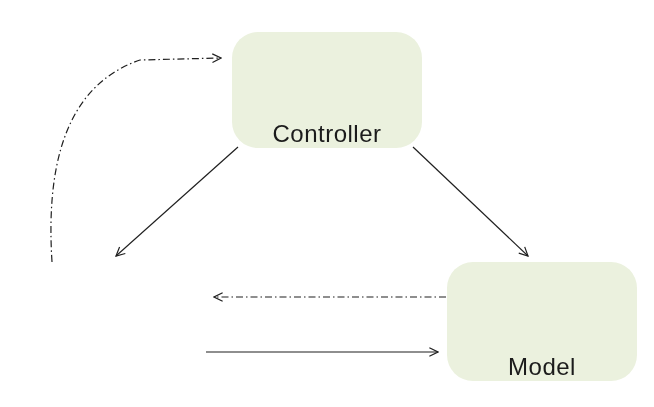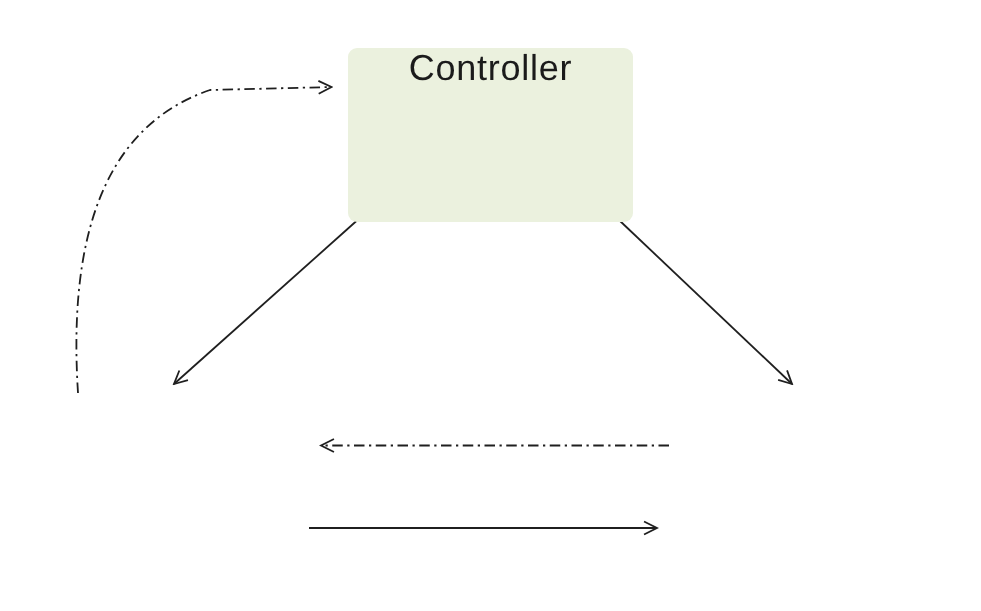--- a/index.html
+++ b/index.html
@@ -26,23 +26,23 @@
     fill: none;
     stroke: var(--line, #1f1f1f);
     stroke-width: 1.2;
   }
   .edge.dashdot {
     stroke-dasharray: 7 3 1.5 3;
   }
   .node {
     position: absolute;
     background: var(--node-fill, #ebf1de);
-    border-radius: 6px;
+    border-radius: 26px;
     display: flex;
-    align-items: flex-start;
+    align-items: flex-end;
     justify-content: center;
   }
   .node-label {
     color: var(--text, #1b1b1b);
     font-size: 24px;
     letter-spacing: 0.5px;
     white-space: nowrap;
   }
   #node-controller { left: 232px; top: 32px;  width: 190px; height: 116px; }
   #node-view       { left: 10px;  top: 262px; width: 195px; height: 121px; }
@@ -69,14 +69,17 @@
     <path class="edge dashdot" d="M446,297 L214,297" marker-end="url(#arrow-open)"></path>
 
     <path class="edge" d="M206,352 L438,352" marker-end="url(#arrow-open)"></path>
   </svg>
 
   <div class="node" id="node-controller">
     <span class="node-label">Controller</span>
   </div>
 
 
+  <div class="node" id="node-model">
+    <span class="node-label">Model</span>
+  </div>
 
 </div>
 
 </body></html>

